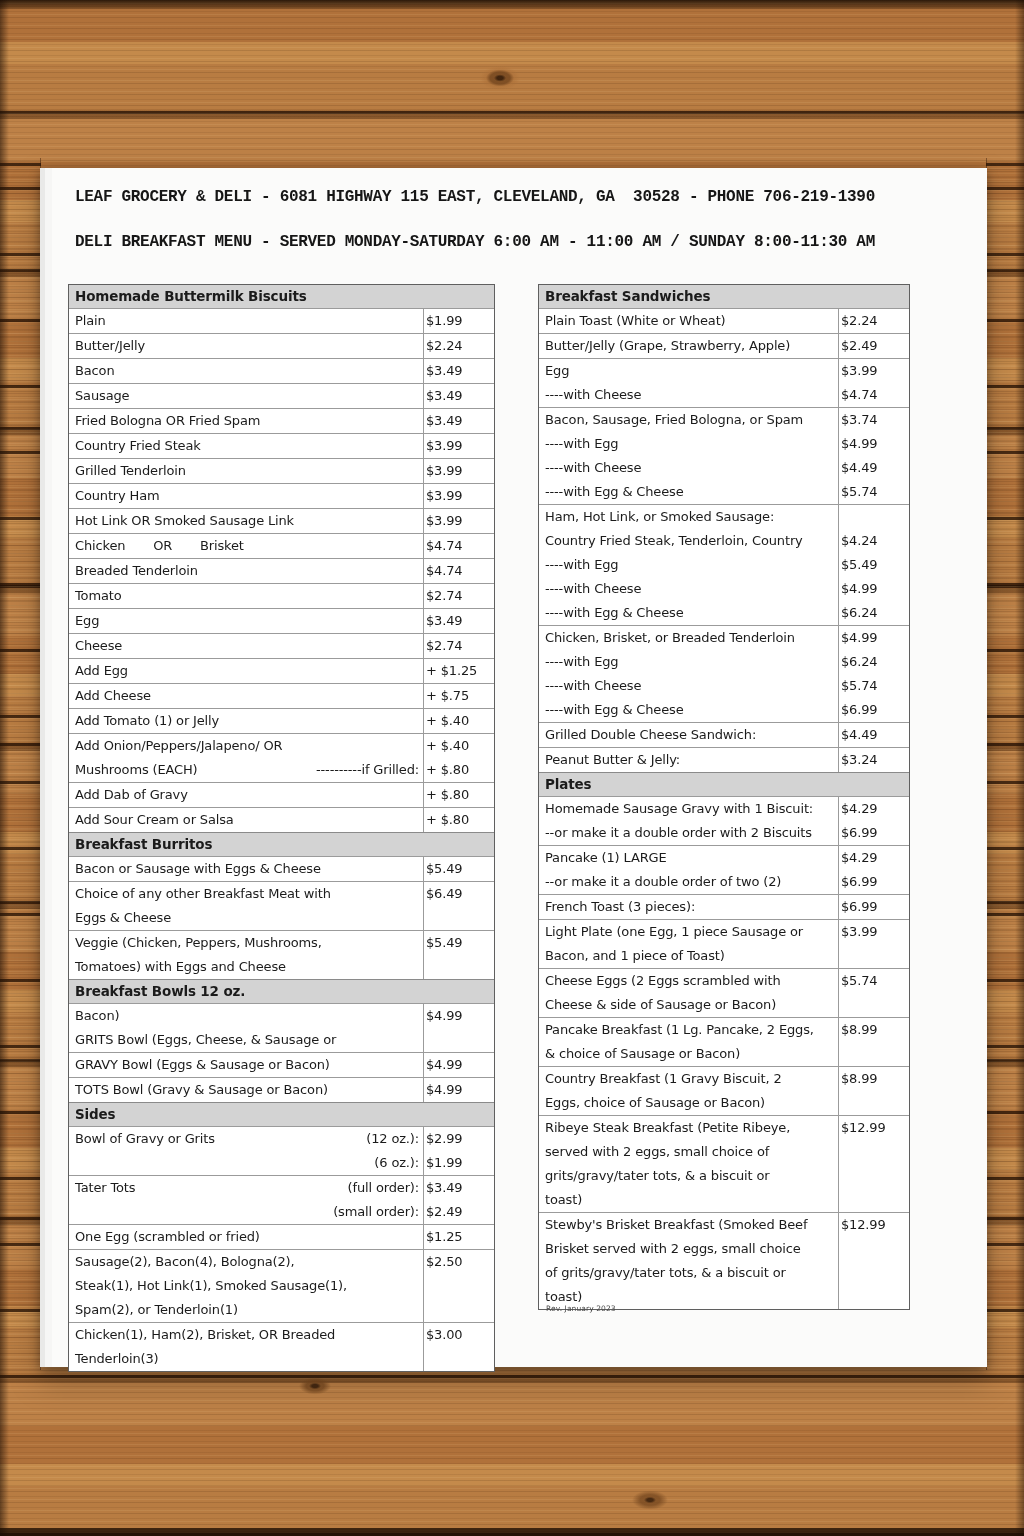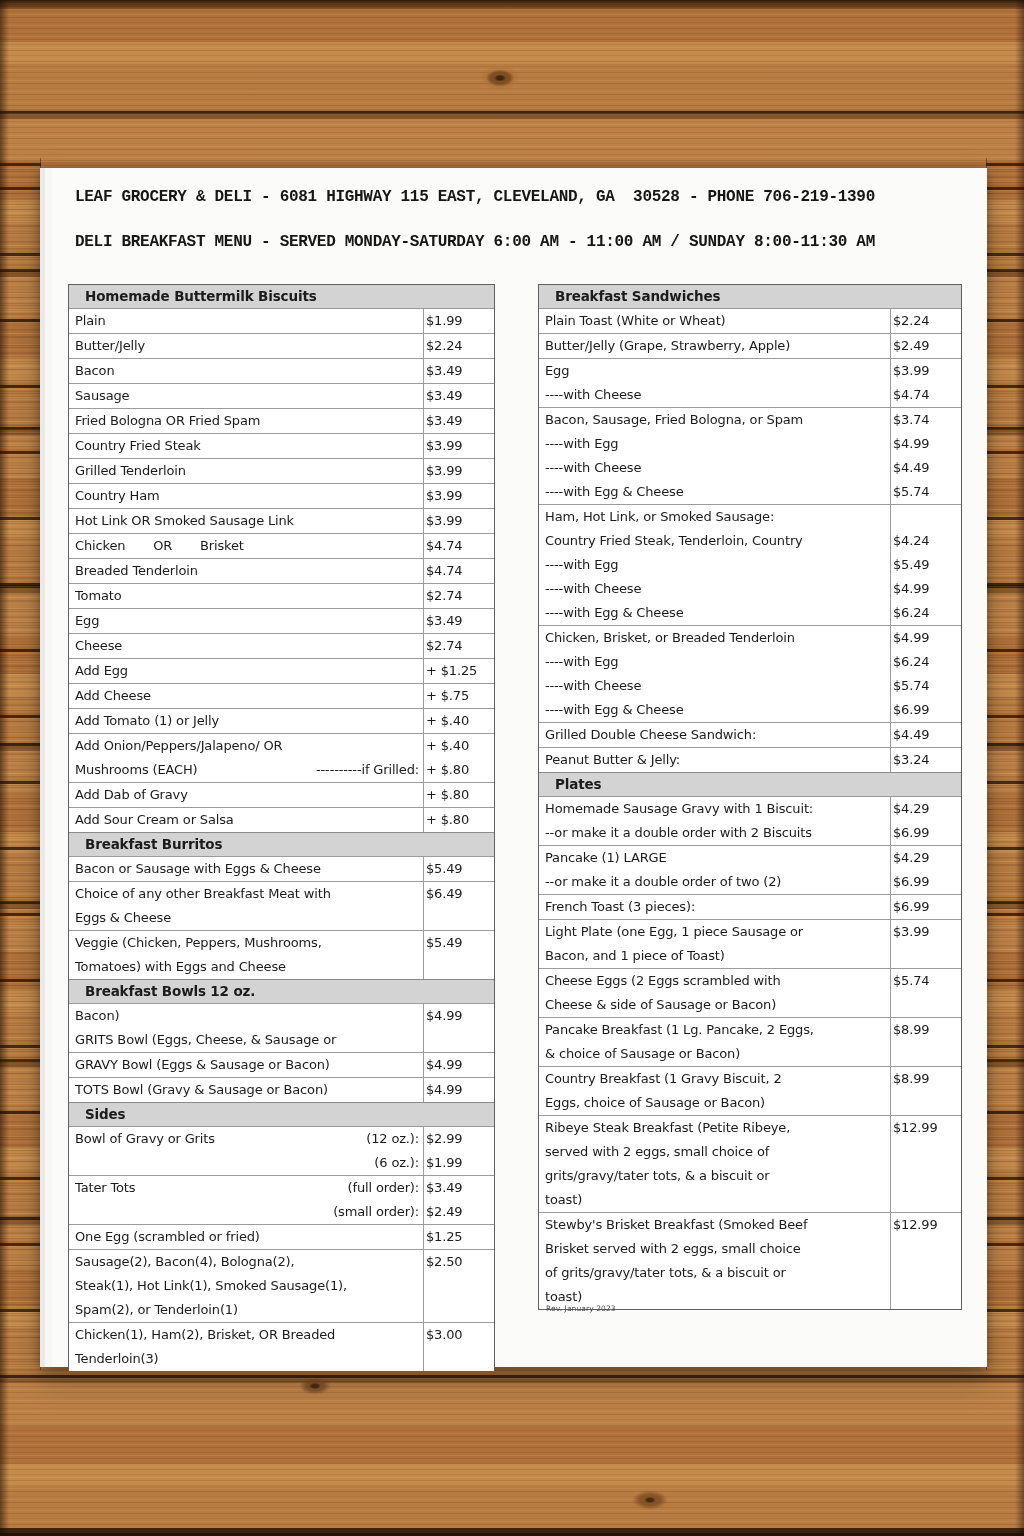--- a/index.html
+++ b/index.html
@@ -43,25 +43,25 @@
   .hdr{
     position:absolute;left:35px;white-space:pre;
     font-size:16px;font-weight:600;letter-spacing:-.3px;color:#161616;font-family:Liberation Mono, monospace;
   }
   .hdr.l1{top:20px;}
   .hdr.l2{top:65px;}
 
   
   .menu-table{position:absolute;top:116px;background:#fff;border:1.5px solid var(--tbl-border,#5f5f5f);box-sizing:border-box;}
   .menu-table.colL{left:28px;width:427px;}
-  .menu-table.colR{left:498px;width:424px;}
+  .menu-table.colR{left:498px;width:372px;}
   .sec-header{
     height:23px;line-height:23px;background:var(--sec-bg,#d3d3d3);
     border-top:1px solid #8a8a8a;font-weight:bold;font-size:13.5px;
-    padding-left:16px;letter-spacing:-.15px;white-space:pre;
+    padding-left:6px;letter-spacing:-.15px;white-space:pre;
   }
   .menu-table > :first-child{border-top:none;}
   .menu-row{display:flex;border-top:1px solid var(--row-border,#9b9b9b);background:transparent;}
   .cell{box-sizing:border-box;}
   .cell.name{flex:1;padding:0 4px 0 6px;border-right:1px solid var(--row-border,#9b9b9b);overflow:hidden;}
   .cell.price{width:70px;padding:0 7px 0 2px;text-align:left;}
   .line{height:24px;line-height:24px;font-size:13px;letter-spacing:-.15px;white-space:pre;}
   .line.split{display:flex;justify-content:space-between;}
   .rev-note{
     position:absolute;left:506px;top:1136px;

